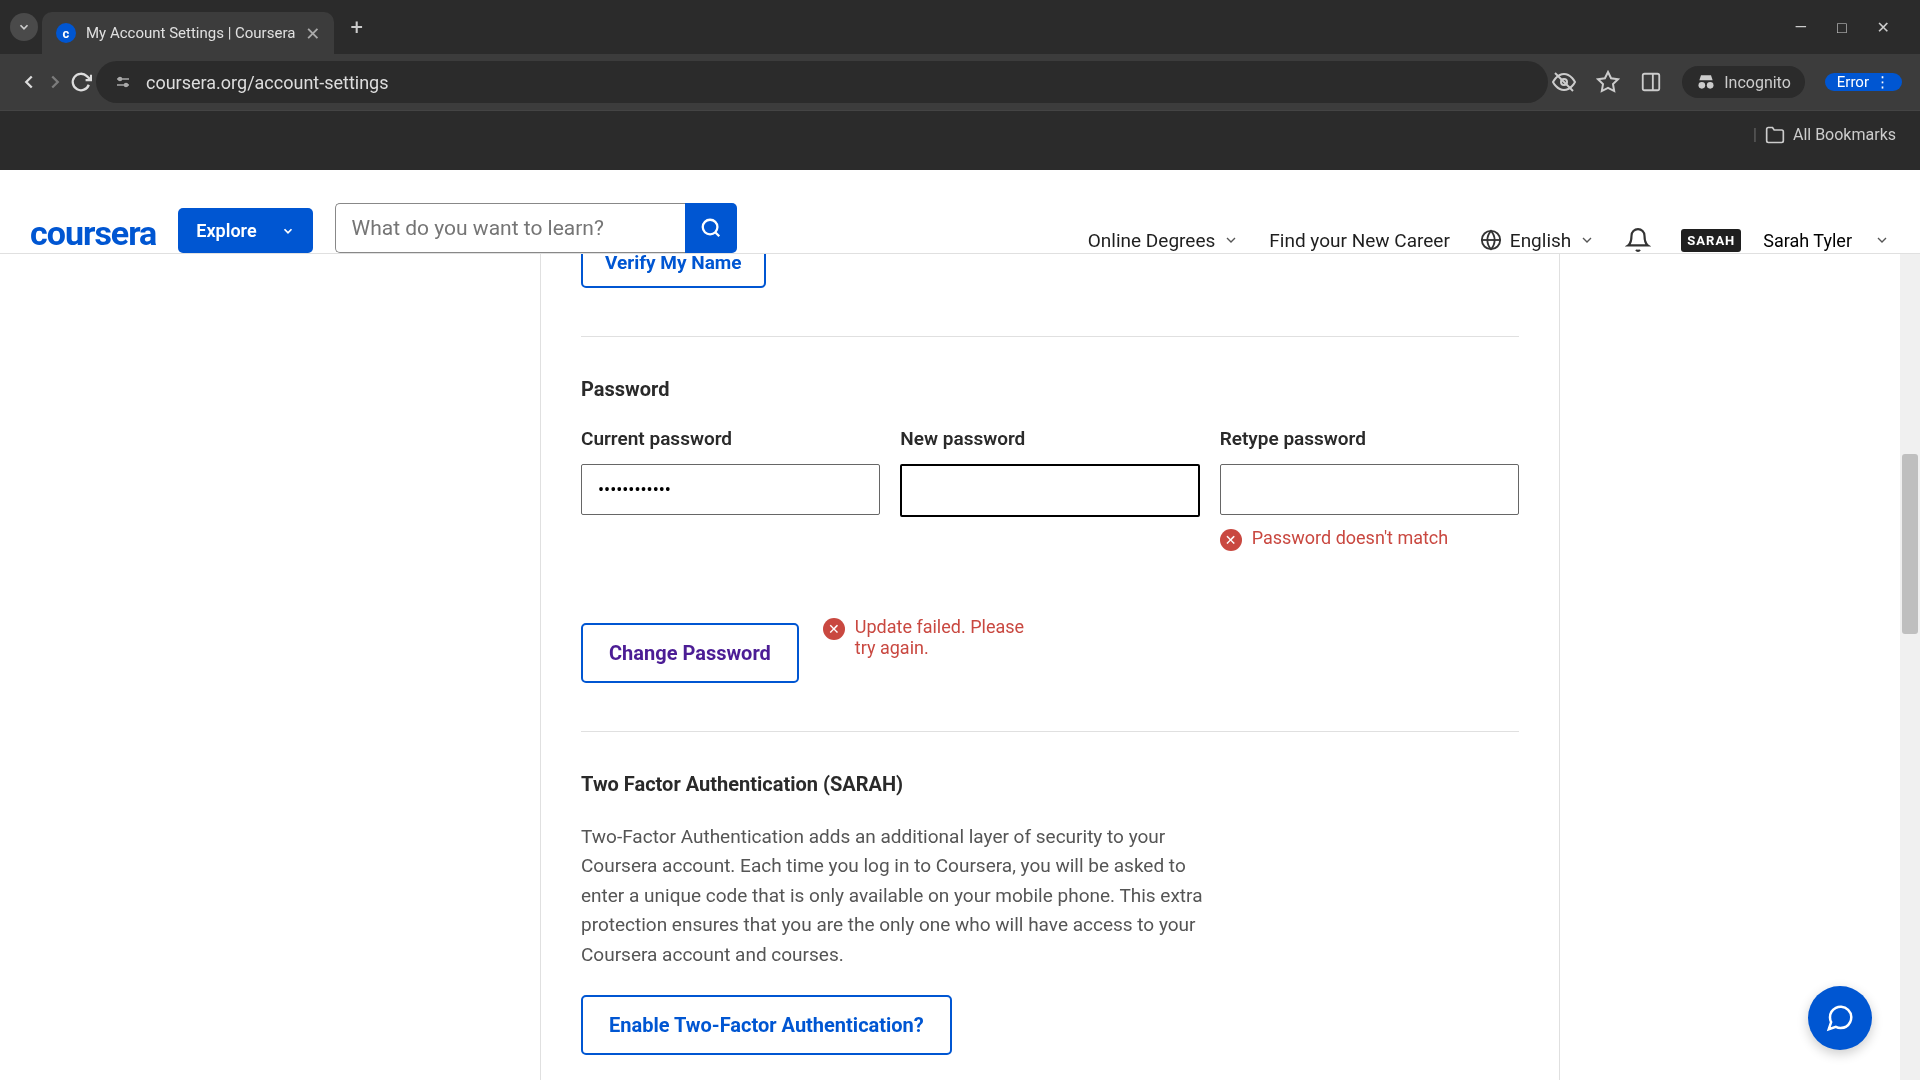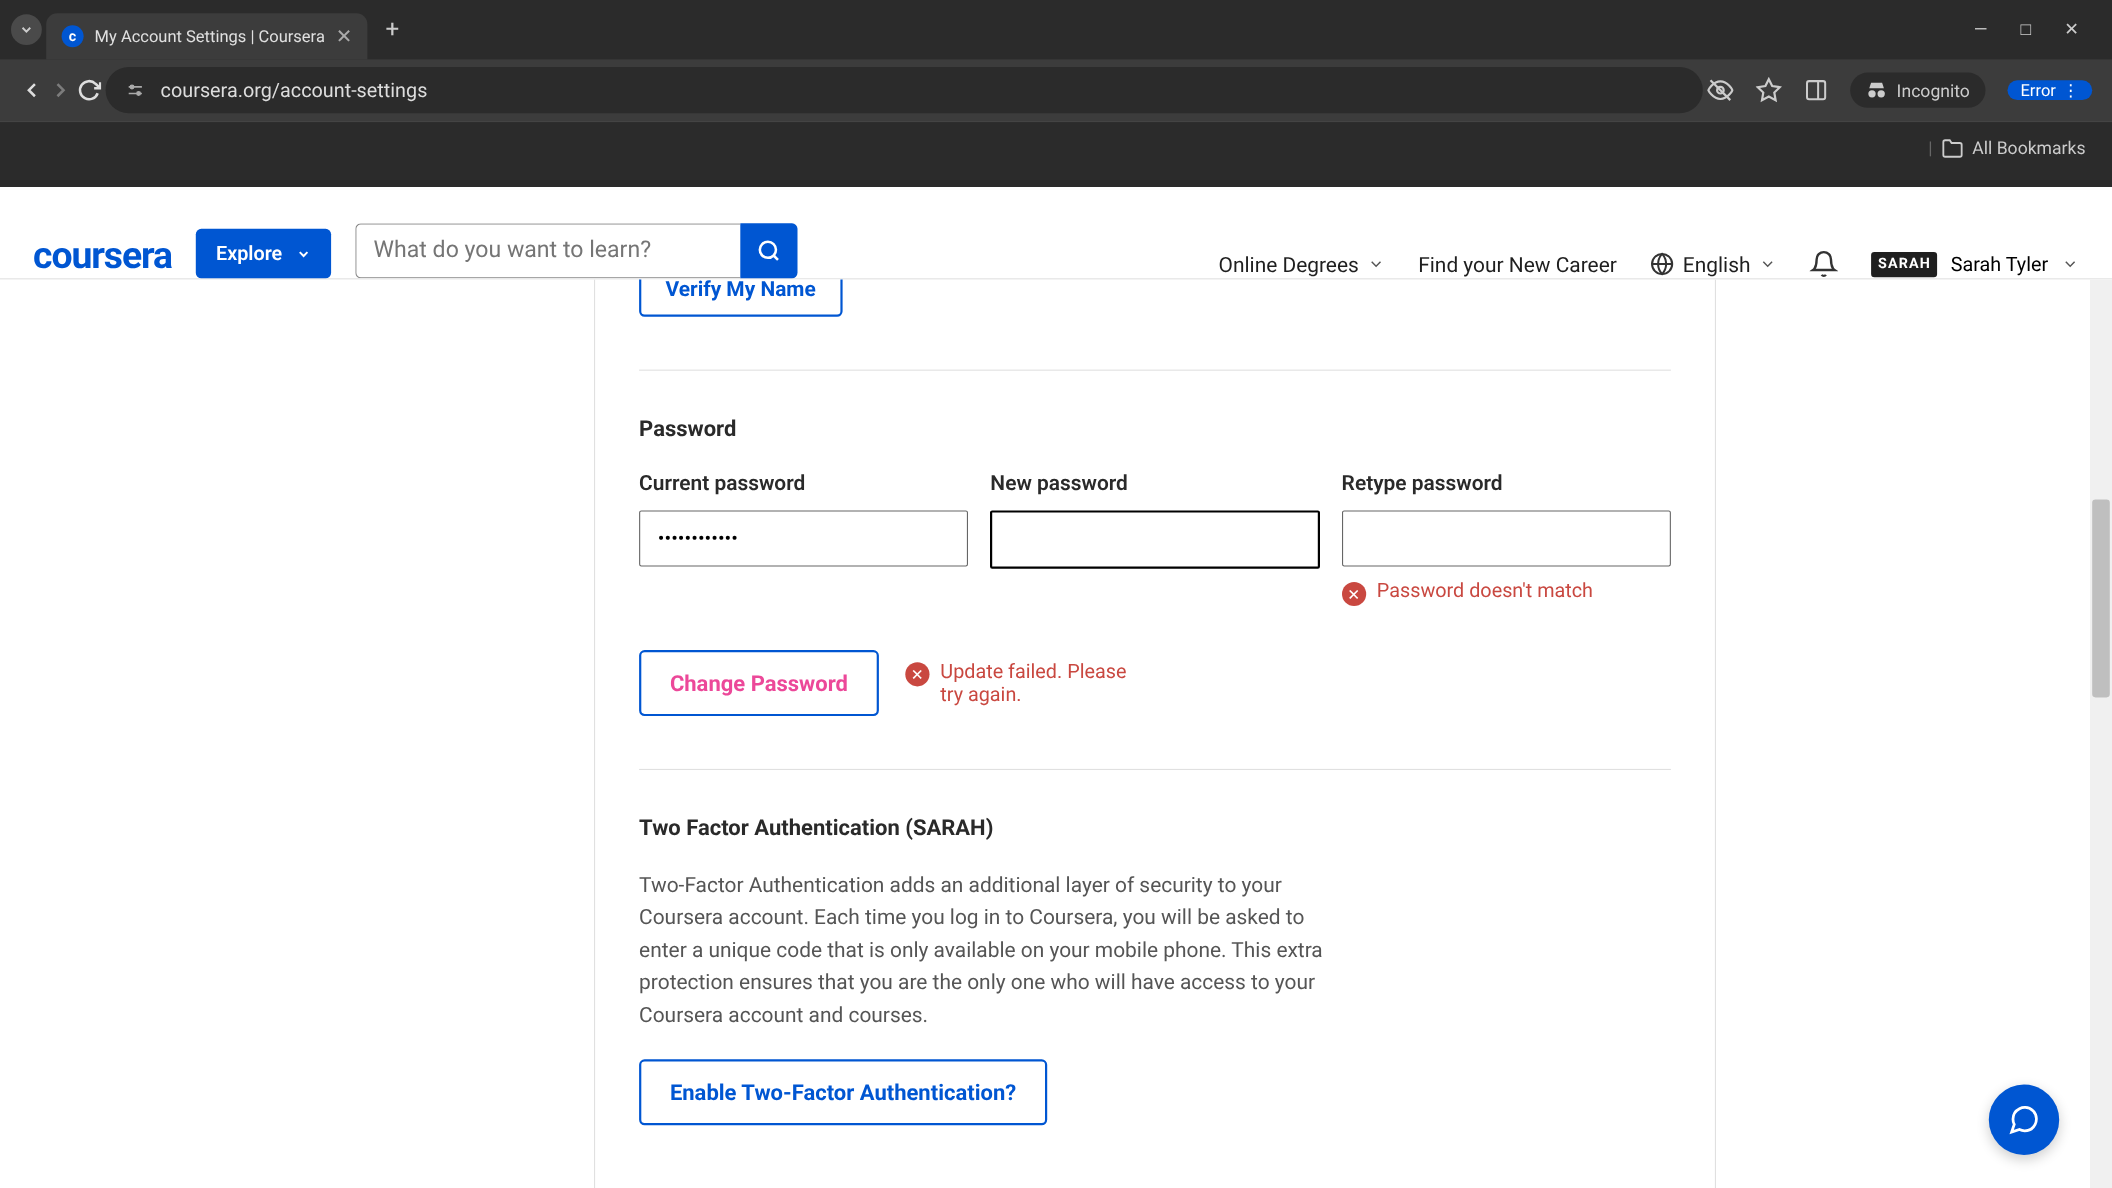--- a/index.html
+++ b/index.html
@@ -25,28 +25,28 @@
 .addr-actions { display: flex; align-items: center; gap: 20px; color: #ccc; }
 .incognito-badge { display: flex; align-items: center; gap: 8px; background: #2b2b2b; padding: 6px 14px; border-radius: 20px; font-size: 16px; }
 .error-badge { background: #0056d2; color: #fff; padding: 0 12px; border-radius: 18px; font-size: 15px; display: flex; align-items: center; gap: 6px; }
 
 .bookmark-bar { display: flex; justify-content: flex-end; align-items: center; height: 48px; padding: 0 24px; color: #ccc; font-size: 16px; gap: 8px; border-top: 1px solid #444; }
 
 
 .page { background: #fff; height: calc(1080px - 170px); position: relative; }
 .site-header { display: flex; align-items: flex-end; height: 84px; padding: 0 30px; border-bottom: 1px solid #e0e0e0; gap: 22px; }
 .logo { color: #0056d2; font-size: 34px; font-weight: 700; letter-spacing: -1px; }
-.explore-btn { background: #0056d2; color: #fff; border: none; padding: 12px 18px; border-radius: 5px; font-size: 18px; font-weight: 600; cursor: pointer; display: flex; align-items: center; gap: 12px; }
+.explore-btn { background: #0056d2; color: #fff; border: none; padding: 12px 18px; border-radius: 5px; font-size: 18px; font-weight: 600; cursor: pointer; display: flex; align-items: center; gap: 24px; }
 .search-wrap { display: flex; }
 .search-input { border: 1px solid #888; border-right: none; border-radius: 5px 0 0 5px; padding: 12px 16px; font-size: 21px; width: 350px; }
 .search-btn { background: #0056d2; border: none; border-radius: 0 5px 5px 0; width: 52px; cursor: pointer; display: flex; align-items: center; justify-content: center; }
 .header-links { margin-left: auto; display: flex; align-items: center; gap: 30px; }
 .header-link { color: #1f1f1f; font-size: 19px; cursor: pointer; display: flex; align-items: center; gap: 8px; }
 .bell { cursor: pointer; }
-.user-menu { display: flex; align-items: center; gap: 12px; cursor: pointer; font-size: 18px; }
+.user-menu { display: flex; align-items: center; gap: 22px; cursor: pointer; font-size: 18px; }
 .user-badge { background: #1f1f1f; color: #fff; font-size: 13px; font-weight: 700; padding: 4px 6px; border-radius: 3px; letter-spacing: 1px; }
 
 .content-area { display: flex; justify-content: center; padding-top: 0; height: calc(100% - 84px); overflow: hidden; position: relative; }
 .main-panel { width: 1020px; padding: 0 40px; border-left: 1px solid #e0e0e0; border-right: 1px solid #e0e0e0; margin-left: 180px; }
 
 .verify-btn { border: 2px solid #0056d2; color: #0056d2; background: #fff; padding: 12px 22px; border-radius: 5px; font-size: 19px; font-weight: 700; cursor: pointer; margin-top: -18px; }
 
 .section-divider { border: none; border-top: 1px solid #e0e0e0; margin: 48px 0 40px; }
 
 .section-title { font-size: 20px; font-weight: 700; color: #2a2a2a; margin-bottom: 26px; }
@@ -54,21 +54,21 @@
 .password-row { display: flex; gap: 20px; }
 .field-group { flex: 1; }
 .field-label { font-size: 19px; font-weight: 600; color: #2a2a2a; margin-bottom: 14px; display: block; }
 .field-input { width: 100%; border: 1.5px solid #666; padding: 14px 16px; font-size: 18px; border-radius: 2px; }
 .field-input.focused { border: 2px solid #000; }
 
 .error-msg { display: flex; align-items: flex-start; gap: 10px; margin-top: 12px; color: #c94840; font-size: 18px; }
 .error-icon { width: 22px; height: 22px; border-radius: 50%; background: #c94840; color: #fff; display: flex; align-items: center; justify-content: center; font-size: 14px; flex-shrink: 0; margin-top: 2px; }
 
 .action-row { display: flex; align-items: center; gap: 24px; margin-top: 40px; }
-.change-pw-btn { border: 2px solid #0056d2; color: #ec4899; background: #fff; padding: 16px 26px; border-radius: 5px; font-size: 20px; font-weight: 700; cursor: pointer; }
+.change-pw-btn { border: 2px solid #0056d2; color: #4c1d95; background: #fff; padding: 16px 26px; border-radius: 5px; font-size: 20px; font-weight: 700; cursor: pointer; margin-top: 32px; }
 
 .tfa-desc { font-size: 19px; color: #555; line-height: 1.55; max-width: 640px; margin-bottom: 26px; }
 .tfa-btn { border: 2px solid #0056d2; color: #0056d2; background: #fff; padding: 16px 26px; border-radius: 5px; font-size: 20px; font-weight: 700; cursor: pointer; }
 
 .chat-fab { position: absolute; bottom: 30px; right: 48px; width: 64px; height: 64px; border-radius: 50%; background: #0056d2; display: flex; align-items: center; justify-content: center; cursor: pointer; box-shadow: 0 4px 12px rgba(0,0,0,0.2); }
 
 .scrollbar-track { position: absolute; right: 0; top: 0; width: 20px; height: 100%; background: #f0f0f0; }
 .scrollbar-thumb { position: absolute; right: 2px; width: 16px; background: #bfbfbf; border-radius: 3px; top: 200px; height: 180px; }
 
 svg { display: block; }

